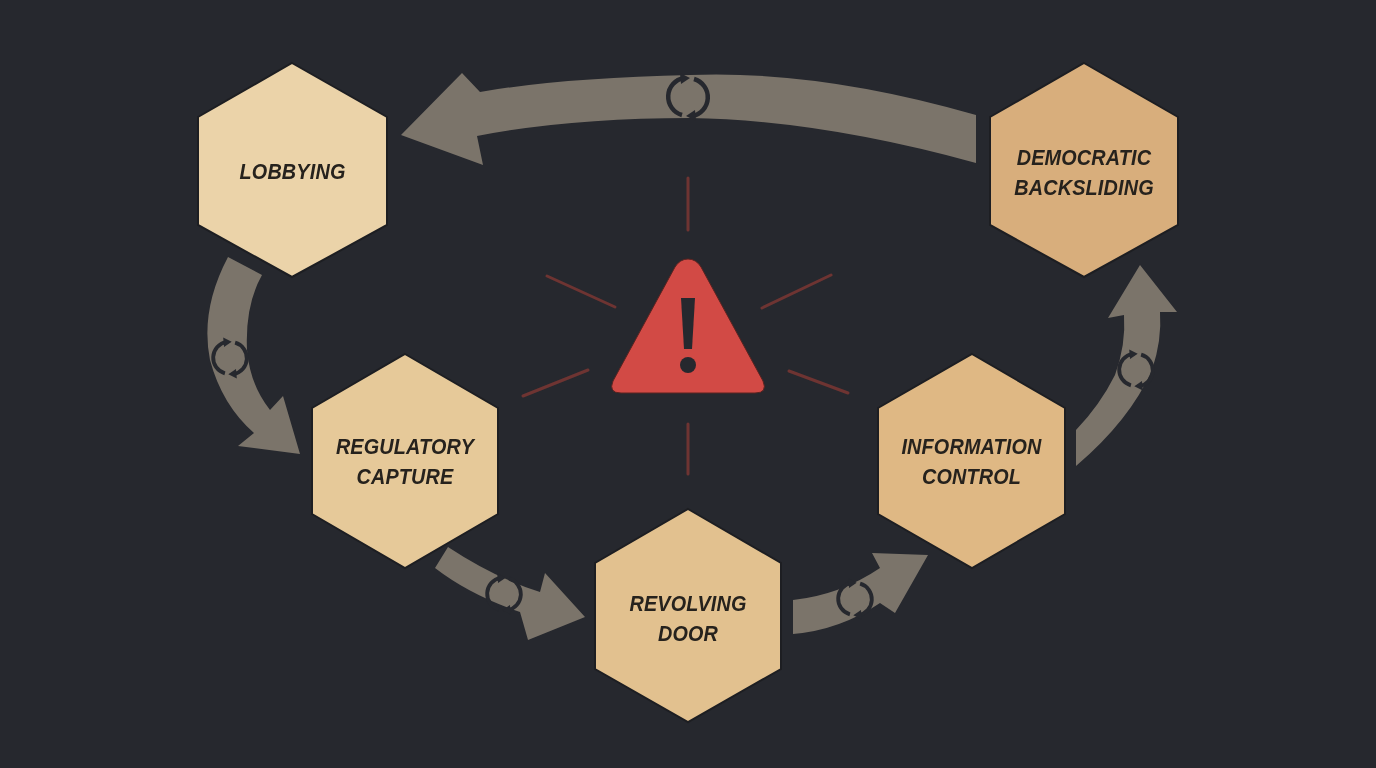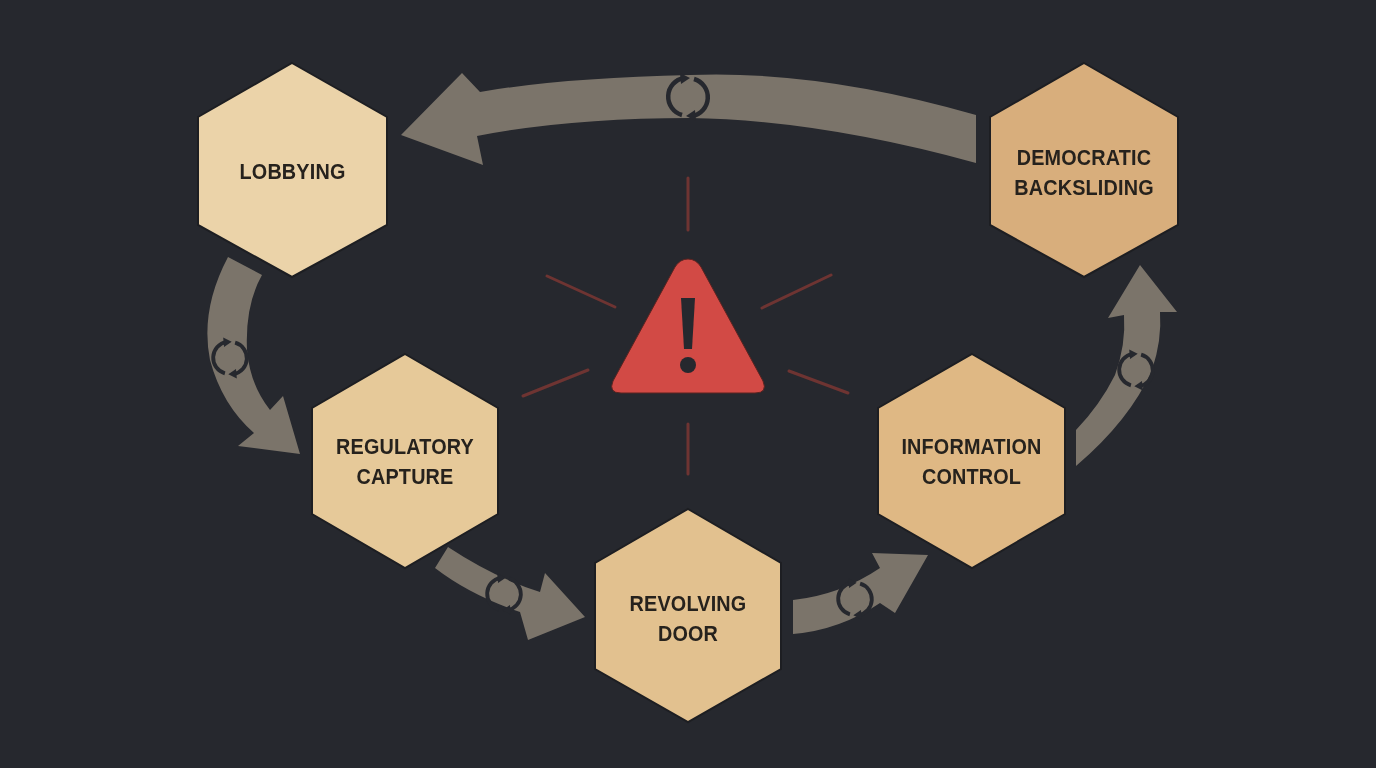--- a/index.html
+++ b/index.html
@@ -1,21 +1,21 @@
 <!DOCTYPE html>
 <html><head>
   <meta charset="utf-8">
   <style>
     html, body { margin: 0; padding: 0; }
     body {
       width: 1376px; height: 768px; overflow: hidden;
       background: #26282e;
       font-family: "Liberation Sans", "DejaVu Sans", sans-serif;
     }
-    #stage { position: relative; width: 1376px; height: 613px; }
+    #stage { position: relative; width: 1376px; height: 613px; font-style: italic; }
     svg.layer { position: absolute; left: 0; top: 0; }
     .hex-label {
       position: absolute;
       display: flex; align-items: center; justify-content: center;
       text-align: center;
       font-family: "Liberation Sans", "DejaVu Sans", sans-serif;
       font-weight: 700;
       font-size: 22px;
       line-height: 30px;
       color: #26221d;

